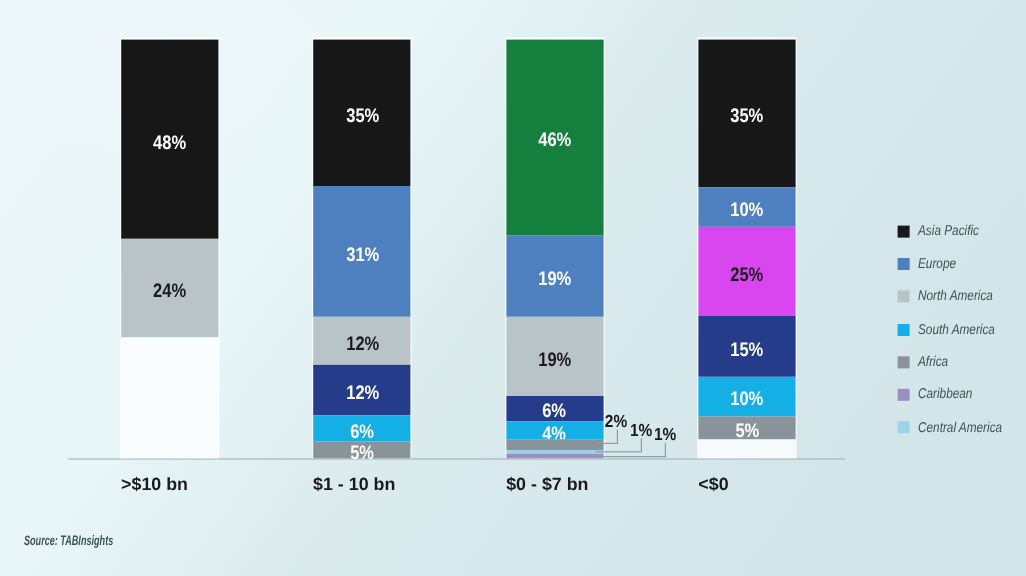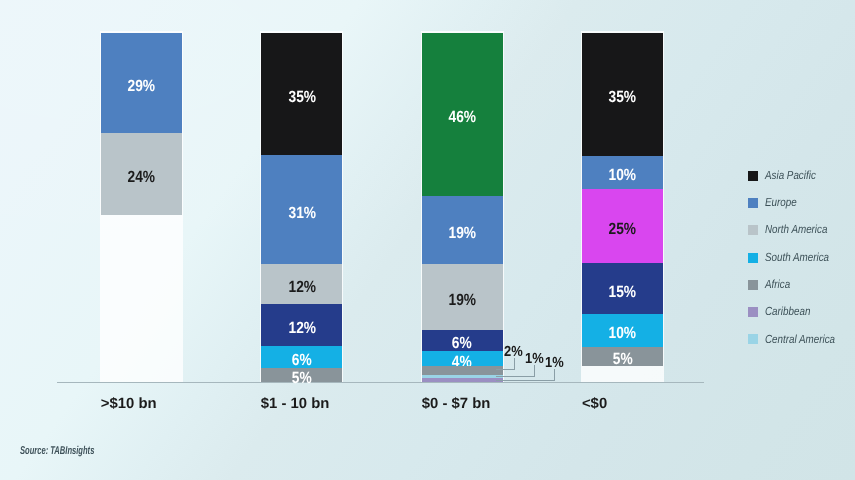--- a/index.html
+++ b/index.html
@@ -30,21 +30,21 @@
   .plot{position:absolute;left:0;top:0;width:855px;height:480px;}
   .axis{position:absolute;left:57px;top:382px;width:647px;height:1px;background:#a6b7bd;}
   .bar{position:absolute;width:81px;display:flex;flex-direction:column;}
   .barglow{position:absolute;background:rgba(255,255,255,.78);}
   .seg{position:relative;display:flex;align-items:center;justify-content:center;overflow:visible;}
   .seg span{font-weight:bold;font-size:16.3px;line-height:1;
     display:inline-block;transform:translateY(2.8px) scaleX(.845);transform-origin:center;}
   .xlab{position:absolute;text-align:left;color:#1b1b1b;}
   .xlab span{font-weight:bold;font-size:14.8px;line-height:1;
     display:inline-block;transform:scaleX(1.005);transform-origin:center;}
-  .legend{position:absolute;left:748px;top:162px;}
+  .legend{position:absolute;left:748px;top:179px;}
   .litem{display:flex;align-items:center;height:27.3px;}
   .sw{width:10px;height:10px;flex:0 0 10px;}
   .ltxt{margin-left:7.2px;font-style:italic;font-size:11.8px;color:#3d5158;white-space:nowrap;
     line-height:1;display:inline-block;transform:scaleX(.833);transform-origin:left center;}
   .source{position:absolute;left:19.7px;top:446.4px;font-style:italic;font-weight:bold;
     font-size:11.4px;color:#3f525a;line-height:1;
     display:inline-block;transform:scaleX(.665);transform-origin:left top;white-space:nowrap;}
   .callout{position:absolute;font-weight:bold;color:#1b1b1b;line-height:1;white-space:nowrap;}
   .callout span{display:inline-block;transform:scaleX(.885);transform-origin:left top;}
   .lead{position:absolute;background:#8a9ea6;}
@@ -52,22 +52,22 @@
 </head>
 <body>
 
 <div id="stage">
   <div class="bgwash"></div>
   <div class="bgwash2"></div>
   <div class="plot" id="plot">
     <div class="axis"></div>
   <div class="barglow" style="left: 99.6px; top: 31.2px; width: 83px; height: 350.8px;"></div>
       <div class="bar" style="left: 100.6px; top: 32.5px; height: 349.5px;">
-        <div class="seg" style="height: 100.656px; background: rgb(78, 128, 192);">
-          <span style="color: rgb(255, 255, 255);">29%</span>
+        <div class="seg" style="height: 166.712px; background: rgb(23, 23, 24);">
+          <span style="color: rgb(255, 255, 255);">48%</span>
         </div>
         <div class="seg" style="height: 82.1325px; background: rgb(185, 196, 201);">
           <span style="color: rgb(27, 27, 27);">24%</span>
         </div>
       </div>
       <div class="xlab" style="left: 100.6px; top: 394.6px; width: 81px;"><span>&gt;$10 bn</span></div>
       <div class="barglow" style="left: 260.3px; top: 31.2px; width: 83px; height: 350.8px;"></div>
       <div class="bar" style="left: 261.3px; top: 32.5px; height: 349.5px;">
         <div class="seg" style="height: 122.674px; background: rgb(23, 23, 24);">
           <span style="color: rgb(255, 255, 255);">35%</span>

